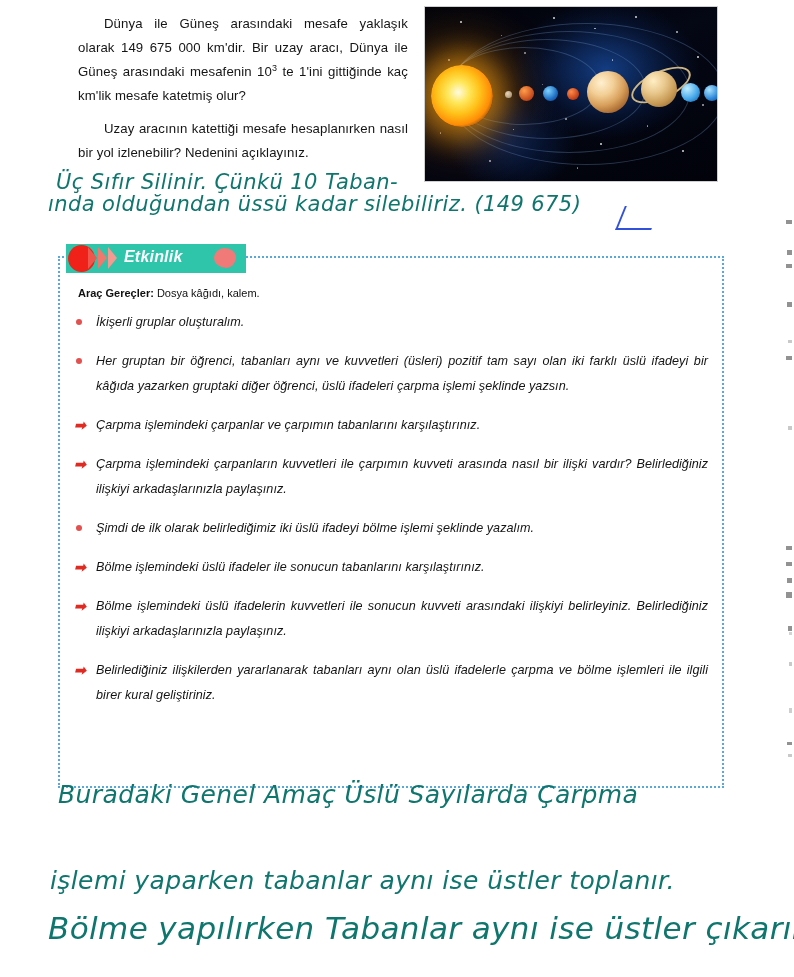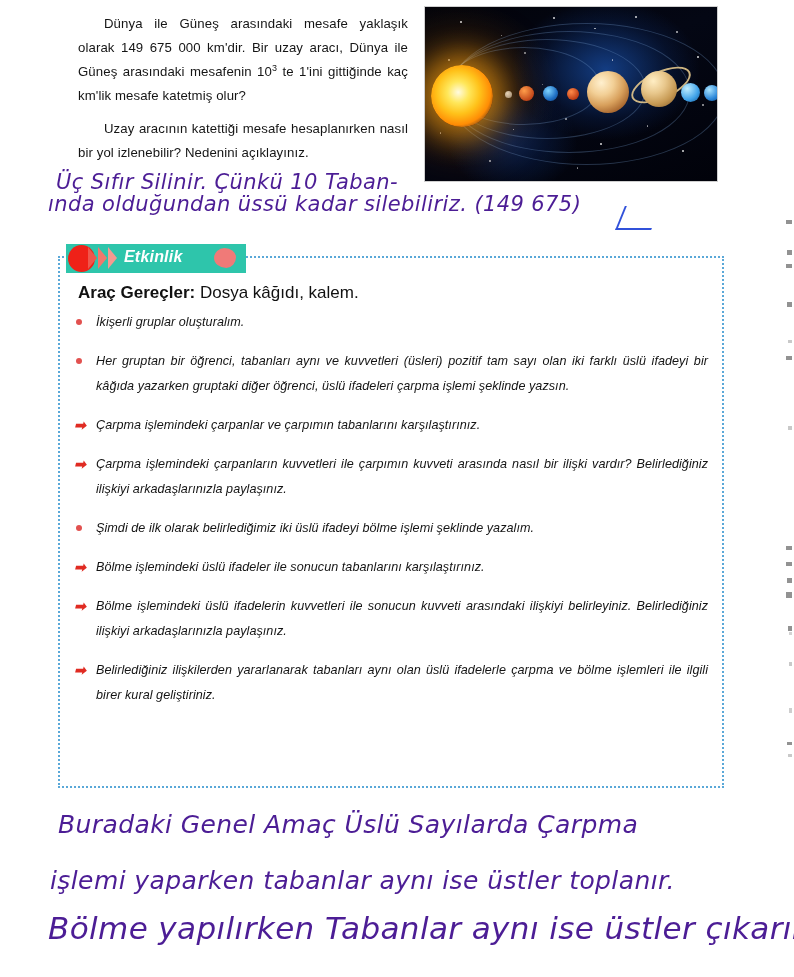--- a/index.html
+++ b/index.html
@@ -89,30 +89,30 @@
     position: absolute;
     border: 2px solid rgba(228,200,140,0.9);
     border-radius: 50%;
     transform: rotate(-24deg);
     background: transparent;
   }
 
   
   .hand {
     position: absolute;
-    color: #4c1d95;
+    color: #0f766e;
     font-family: "DejaVu Sans", sans-serif;
     font-style: italic;
     font-weight: 400;
     letter-spacing: 0.4px;
     white-space: nowrap;
   }
   .hw-top-1 { left: 56px;  top: 170px; font-size: 21px; }
   .hw-top-2 { left: 48px;  top: 192px; font-size: 21px; }
-  .hw-bot-1 { left: 58px;  top: 810px; font-size: 25px; }
+  .hw-bot-1 { left: 58px;  top: 780px; font-size: 25px; }
   .hw-bot-2 { left: 50px;  top: 866px; font-size: 25px; }
   .hw-bot-3 { left: 48px;  top: 910px; font-size: 31px; }
   .hw-scribble {
     position: absolute;
     left: 620px;
     top: 206px;
     width: 34px;
     height: 22px;
     border-left: 2px solid #1b3fd6;
     border-bottom: 2px solid #1b3fd6;
@@ -182,21 +182,21 @@
     width: 22px;
     height: 20px;
     border-radius: 48% 52% 44% 56% / 50% 46% 54% 50%;
     background: #f07a78;
   }
 
   .materials {
     position: absolute;
     left: 18px;
     top: 26px;
-    font-size: 17px;
+    font-size: 11px;
     color: #111;
     line-height: 18px;
   }
   .materials b { font-weight: bold; }
 
   .steps {
     position: absolute;
     left: 12px;
     top: 52px;
     right: 14px;

